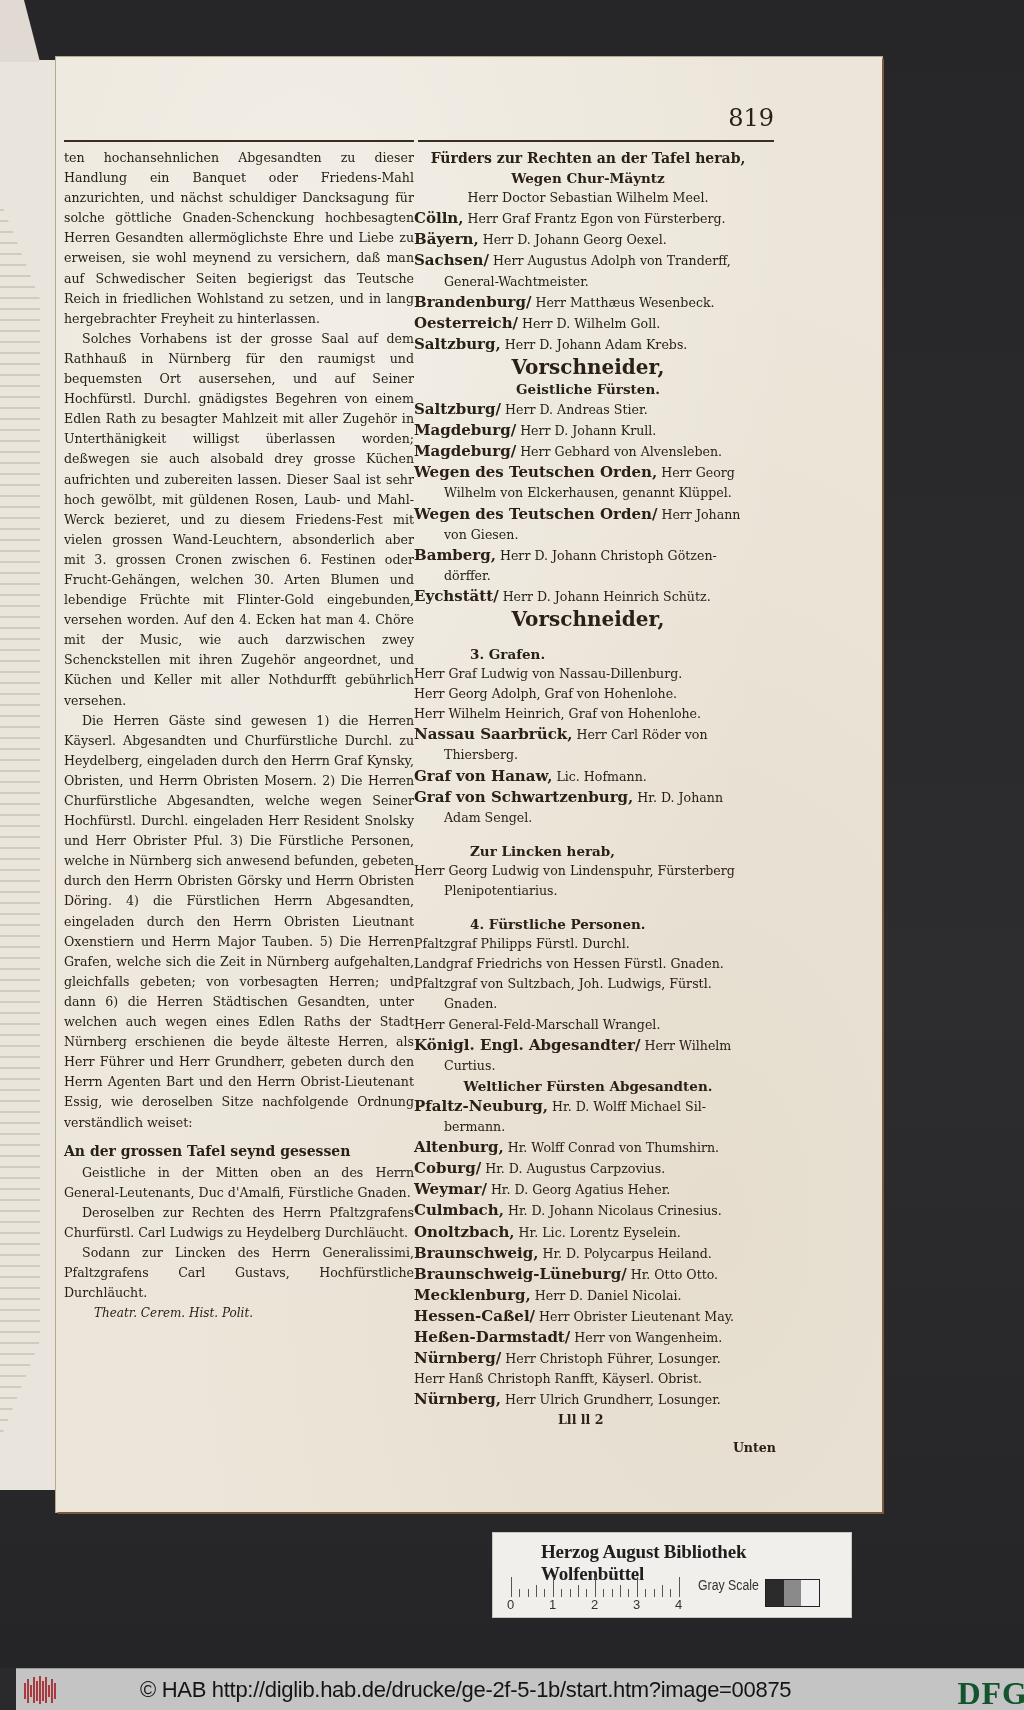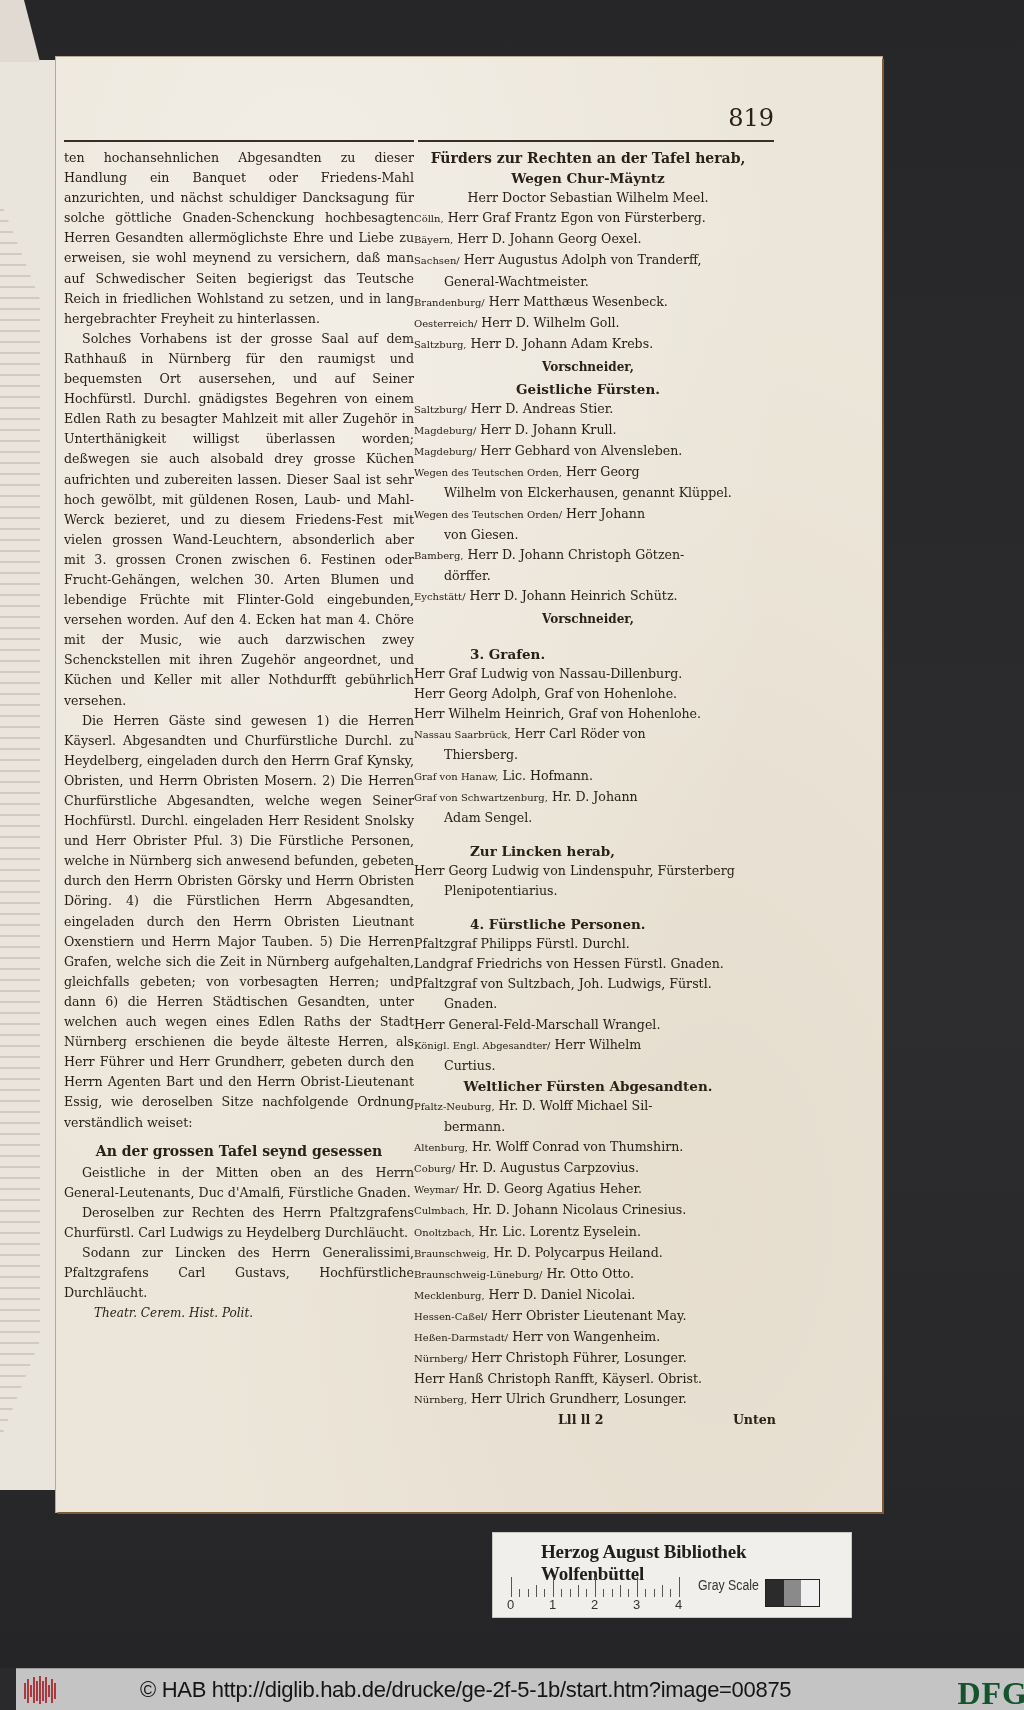--- a/index.html
+++ b/index.html
@@ -37,36 +37,36 @@
   .page-number {
     position: absolute; right: 0; top: 0; font-size: 24px; color: #2b2118;
   }
   .rule-left { position: absolute; left: 64px; top: 140px; width: 350px; height: 2px; background: #3a2e24; }
   .rule-right { position: absolute; left: 418px; top: 140px; width: 356px; height: 2px; background: #3a2e24; }
 
   .col { position: absolute; color: #2a2018; font-family: "DejaVu Serif", serif; }
   .col-left { left: 64px; top: 148px; width: 350px; font-size: 12.6px; line-height: 20.1px; text-align: justify; }
   .col-left p { margin: 0; text-indent: 18px; }
   .col-left p.noindent { text-indent: 0; }
-  .col-left .heading { text-align: center; font-weight: bold; font-size: 14px; margin: 8px 0 2px 0; text-indent: 0; }
+  .col-left .heading { font-weight: bold; font-size: 14px; margin: 8px 0 2px 0; text-indent: 0; }
   .col-left .sig { font-style: italic; text-indent: 30px; font-size: 12px; }
 
   .col-right { left: 400px; top: 148px; width: 376px; font-size: 12.6px; line-height: 20.1px; }
   .col-right .r-head { text-align: center; font-weight: bold; font-size: 14px; }
   .col-right .r-sub { text-align: center; font-weight: bold; font-size: 13.5px; }
-  .col-right .r-big { text-align: center; font-weight: bold; font-size: 12px; line-height: 24px; }
+  .col-right .r-big { text-align: center; font-weight: bold; font-size: 20px; line-height: 24px; }
   .col-right .r-indent-center { padding-left: 70px; font-weight: bold; font-size: 13.5px; margin-top: 13px; }
   .col-right .entry { padding-left: 14px; text-indent: 0; }
-  .col-right .entry .place { font-weight: normal; font-size: 10px; }
+  .col-right .entry .place { font-weight: bold; font-size: 15px; }
   .col-right .entry .cont { display: block; padding-left: 30px; }
   .col-right .plain { padding-left: 14px; }
   .col-right .centered-name { text-align: center; }
   .signature-line { position: relative; height: 22px; }
   .signature-line .sig-mark { position: absolute; left: 158px; font-weight: bold; }
-  .signature-line .catchword { position: absolute; right: 0; font-weight: bold; }
+  .signature-line .catchword { position: absolute; right: 0; font-weight: bold; margin-top: 28px; }
 
   
   .hab-label {
     position: absolute; left: 492px; top: 1532px; width: 358px; height: 84px;
     background: #f1efec; border: 1px solid #c9c5c0;
   }
   .hab-title { position: absolute; left: 20px; top: 8px; font-family: "Liberation Serif", serif; font-weight: bold; font-size: 19px; color: #1e1e1e; letter-spacing: -0.2px; margin-left: 28px; }
   .ruler { position: absolute; left: 18px; top: 44px; width: 172px; height: 20px; }
   .ruler .tick { position: absolute; bottom: 0; width: 1px; background: #555; }
   .ruler-labels { position: absolute; left: 14px; top: 64px; width: 190px; height: 16px; font-family: "Liberation Sans", sans-serif; font-size: 13px; color: #333; }

